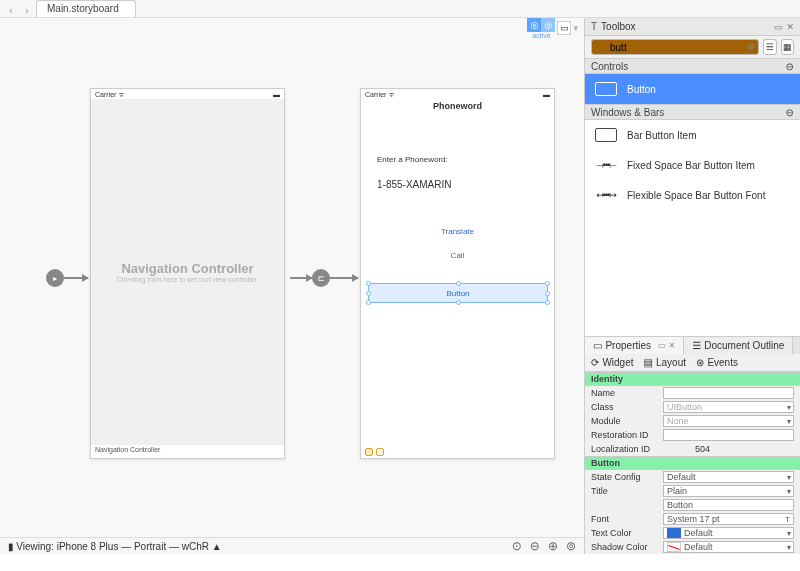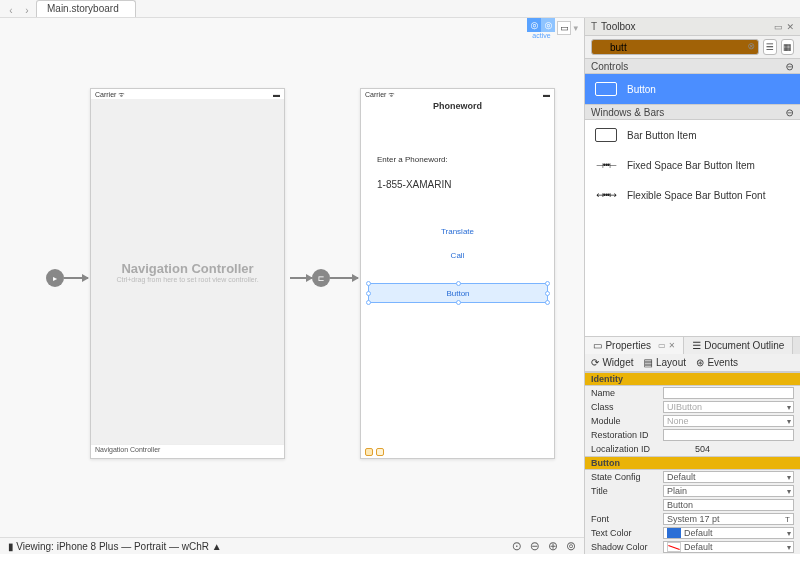--- a/index.html
+++ b/index.html
@@ -70,21 +70,21 @@
   .tool-icon.spacer-i { letter-spacing: -1px; font-size: 9px; color: #222; }
   .toolbox-list { background: #fff; flex-shrink: 0; }
   .toolbox-blank { flex: 1; background: #fff; }
 
   
   .prop-tabs { height: 18px; background: #e4e4e4; border-top: 1px solid #ccc; display: flex; align-items: stretch; }
   .prop-tab { padding: 2px 8px; font-size: 10px; display: flex; align-items: center; gap: 3px; background: #ededed; border-right: 1px solid #ccc; }
   .prop-tab.active { background: #f5f5f5; }
   .subtabs { height: 18px; background: #f0f0f0; display: flex; align-items: center; padding: 0 6px; gap: 10px; font-size: 10px; border-bottom: 1px solid #ccc; }
   .subtab { display: flex; align-items: center; gap: 3px; }
-  .group-hdr { height: 14px; background: #eab308; border-top: 1px solid #ccc; border-bottom: 1px solid #ccc; padding: 0 6px; font-size: 9px; font-weight: 600; color: #444; display: flex; align-items: center; }
+  .group-hdr { height: 14px; background: #86efac; border-top: 1px solid #ccc; border-bottom: 1px solid #ccc; padding: 0 6px; font-size: 9px; font-weight: 600; color: #444; display: flex; align-items: center; }
   .prop-row { height: 14px; display: flex; align-items: center; padding: 0 6px; gap: 4px; }
   .prop-label { width: 68px; text-align: left; font-size: 9px; color: #333; }
   .prop-field { flex: 1; height: 12px; background: #fff; border: 1px solid #bbb; font-size: 9px; padding: 0 3px; color: #555; display: flex; align-items: center; position: relative; }
   .prop-field.combo::after { content: '▾'; position: absolute; right: 2px; font-size: 8px; color: #666; }
   .prop-field.disabled { color: #aaa; }
   .prop-static { font-size: 9px; color: #333; padding-left: 32px; }
   .color-swatch { width: 14px; height: 10px; margin-right: 3px; }
 </style>
 </head>
 <body>

